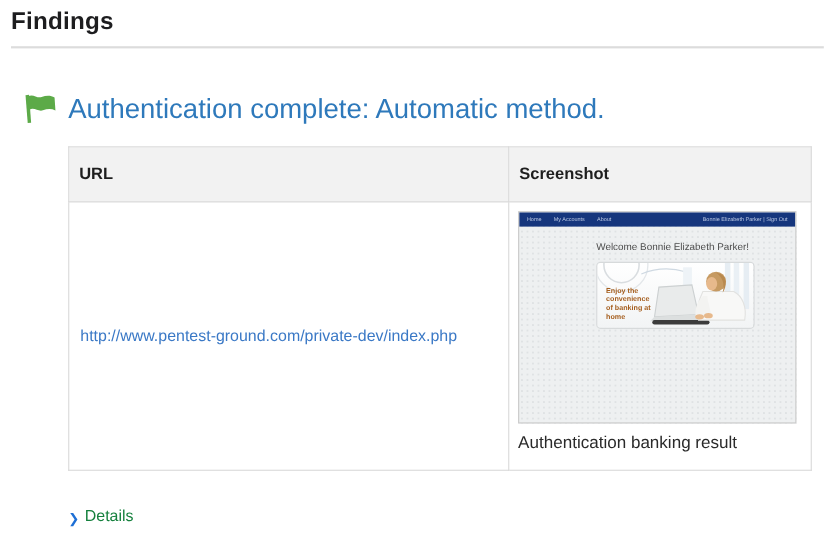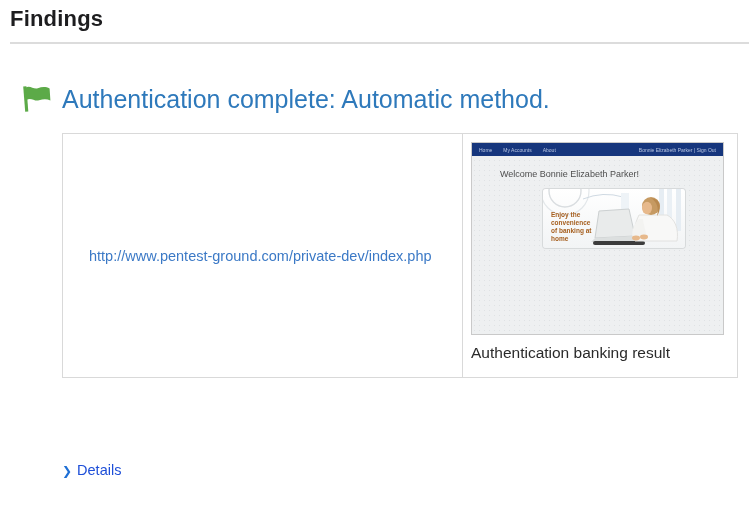--- a/index.html
+++ b/index.html
@@ -18,50 +18,50 @@
   .finding-title { position:absolute; left:42px; top:3px; white-space:nowrap;
     font-size:25px; font-weight:400; color:#2e79bb; }
 
   table.findings { position:absolute; left:62px; top:133px; width:675px;
     border-collapse:collapse; table-layout:fixed; background:#fff; }
   table.findings col.c1 { width:400px; }
   table.findings col.c2 { width:275px; }
   table.findings th, table.findings td { border:1px solid #d9d9d9; }
   table.findings th { height:50px; background:#f2f2f2; text-align:left;
     padding-left:9px; font-size:15px; font-weight:700; color:#1e1e1e; }
-  td.url-cell { height:244px; vertical-align:middle; padding-left:26px; }
+  td.url-cell { height:244px; vertical-align:middle; padding-left:10px; }
   td.url-cell a { font-size:14.5px; color:#3b79c6; text-decoration:none; }
   td.shot-cell { vertical-align:top; padding:8px; }
 
   .thumb { position:relative; width:253px; height:193px;
     border:1px solid #c9c9c9; background-color:#eef0f1;
     background-image:radial-gradient(#dfe2e4 0.7px, rgba(0,0,0,0) 0.8px);
     background-size:5px 5px; overflow:hidden; }
   .thumb-nav { position:absolute; left:0; top:0; right:0; height:13px;
     background:#16367d; display:flex; align-items:center;
     justify-content:space-between; padding:0 7px; }
   .thumb-nav-left { display:flex; gap:11px; }
   .thumb-nav-left span { font-size:5px; color:#b9c6e2; white-space:nowrap; }
   .thumb-nav-right { font-size:5px; color:#b9c6e2; white-space:nowrap; }
   .thumb-welcome { position:absolute; left:28px; right:0; top:26px;
-    font-size:9px; color:#4e4e4e; }
+    text-align:center; font-size:9px; color:#4e4e4e; }
   .banner { position:absolute; left:71px; top:46px; width:142px; height:59px;
     border-radius:3px; overflow:hidden;
     box-shadow:0 0 0 1px rgba(200,203,205,.6); }
   .banner svg { display:block; }
   .banner-text { position:absolute; left:8px; top:22px; width:46px;
     font-size:6.5px; line-height:8px; font-weight:700; color:#a55e1e; }
 
   .shot-caption { margin-top:9px; font-size:15.5px; color:#2a2a2a; }
 
   .details-link { position:absolute; left:62px; top:462px; display:flex;
     align-items:center; gap:5px; cursor:pointer; text-decoration:none; }
   .details-chevron { font-size:12px; font-weight:700; color:#1e6fd5;
     line-height:1; padding-top:1px; }
-  .details-label { font-size:14.5px; color:#1d4ed8; }
+  .details-label { font-size:14.5px; color:#15803d; }
 </style>
 </head>
 <body>
 
 <div class="page">
 
   <h1 class="page-title">Findings</h1>
   <div class="title-rule"></div>
 
   <div class="finding-head">
@@ -78,20 +78,24 @@
     </span>
     <span class="finding-title">Authentication complete: Automatic method.</span>
   </div>
 
   <table class="findings">
     <colgroup>
         <col class="c1">
         <col class="c2">
       </colgroup>
     <tbody>
+        <tr>
+      <th>URL</th>
+      <th>Screenshot</th>
+    </tr>
     <tr>
       <td class="url-cell">
         <a href="#">http://www.pentest-ground.com/private-dev/index.php</a>
       </td>
       <td class="shot-cell">
 
         <div class="thumb">
           <div class="thumb-nav">
             <div class="thumb-nav-left">
               <span>Home</span>

